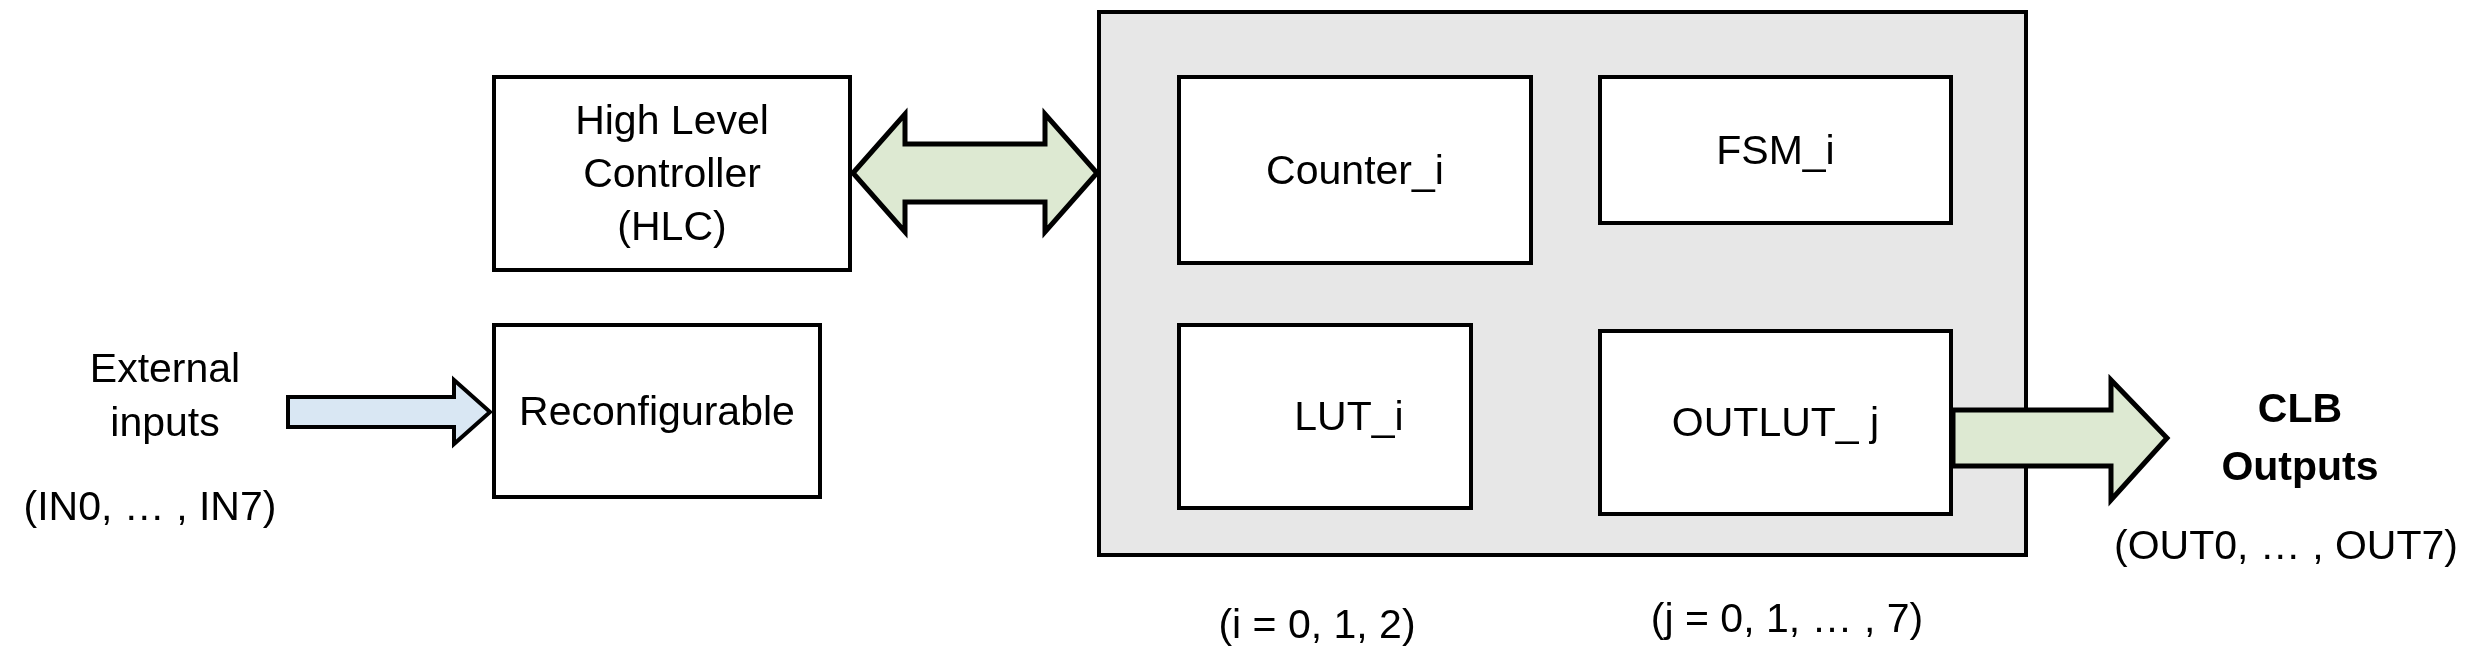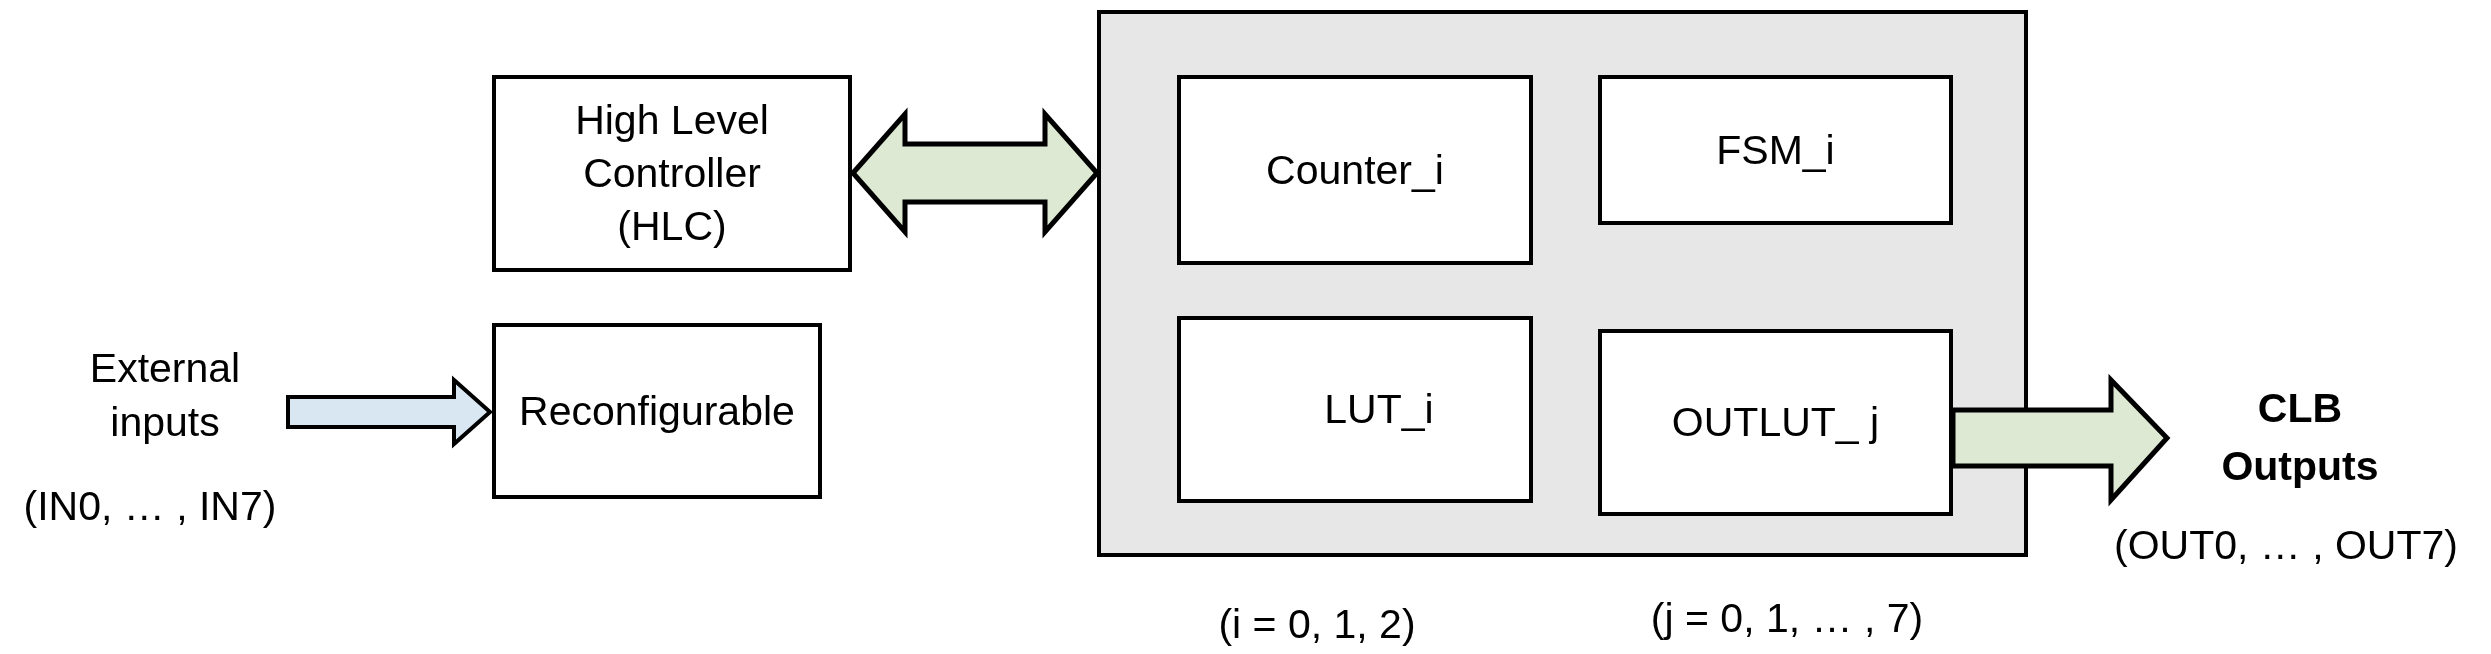--- a/index.html
+++ b/index.html
@@ -57,21 +57,21 @@
     z-index: 2;
   }
 
   svg.arrow { position: absolute; z-index: 3; overflow: visible; }
 
   
   .hlc     { left: 492px;  top: 75px;  width: 360px; height: 197px; }
   .rsb     { left: 492px;  top: 323px; width: 330px; height: 176px; }
   .counter { left: 1177px; top: 75px;  width: 356px; height: 190px; }
   .fsm     { left: 1598px; top: 75px;  width: 355px; height: 150px; }
-  .lut     { left: 1177px; top: 316px; width: 356px; height: 187px; padding-left: 48px; }
+  .lut     { left: 1177px; top: 323px; width: 296px; height: 187px; padding-left: 48px; }
   .outlut  { left: 1598px; top: 323px; width: 355px; height: 187px; margin-top: 6px; }
 
   
   .ext-label  { left: 20px;   top: 341px; width: 290px; }
   .ext-range  { left: 0px;    top: 479px; width: 300px; }
   .clb-label  { left: 2190px; top: 379px; width: 220px; line-height: 58px; font-weight: bold; }
   .clb-range  { left: 2076px; top: 518px; width: 420px; }
   .i-note     { left: 1167px; top: 597px; width: 300px; }
   .j-note     { left: 1637px; top: 591px; width: 300px; }
 </style>

